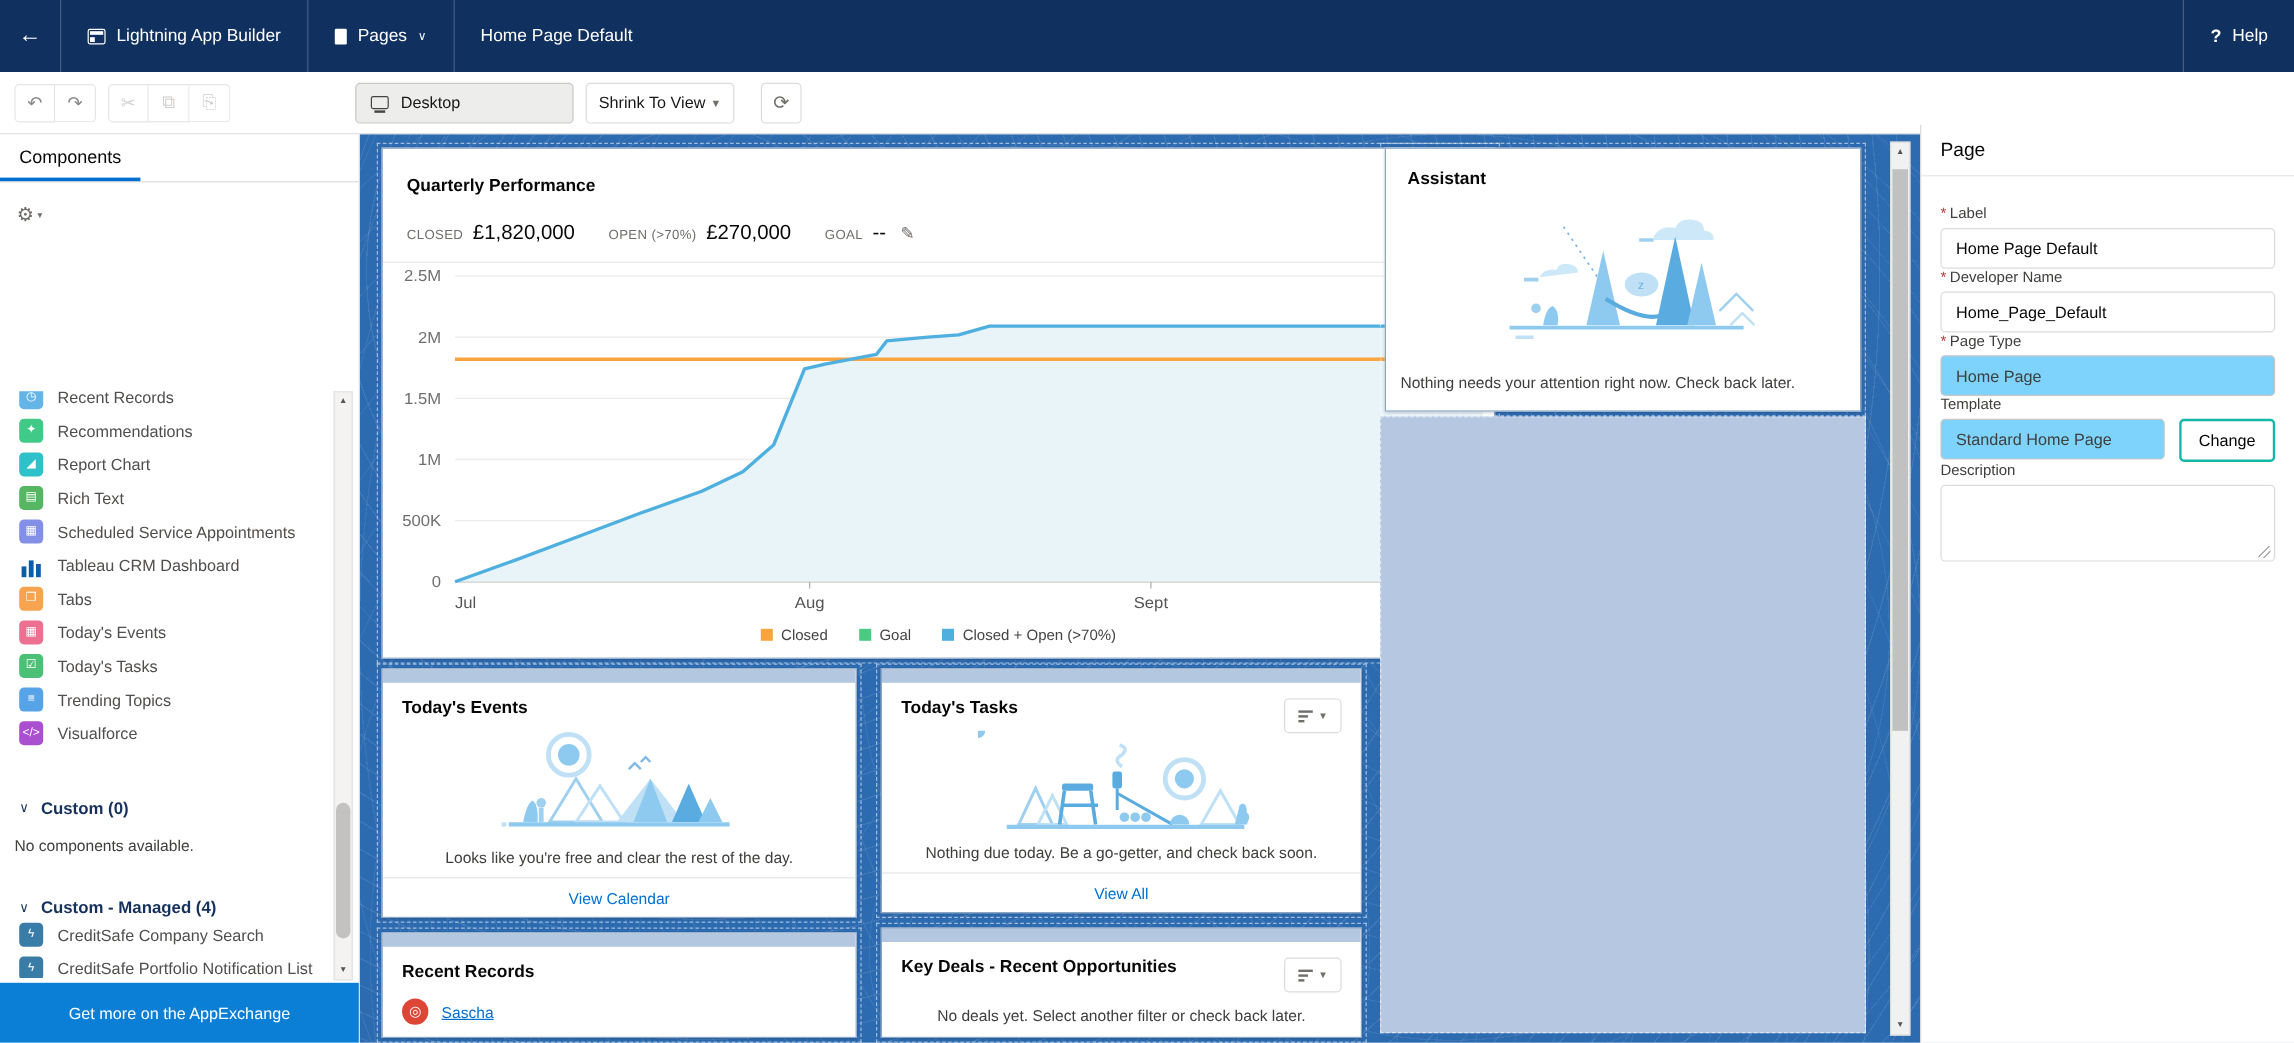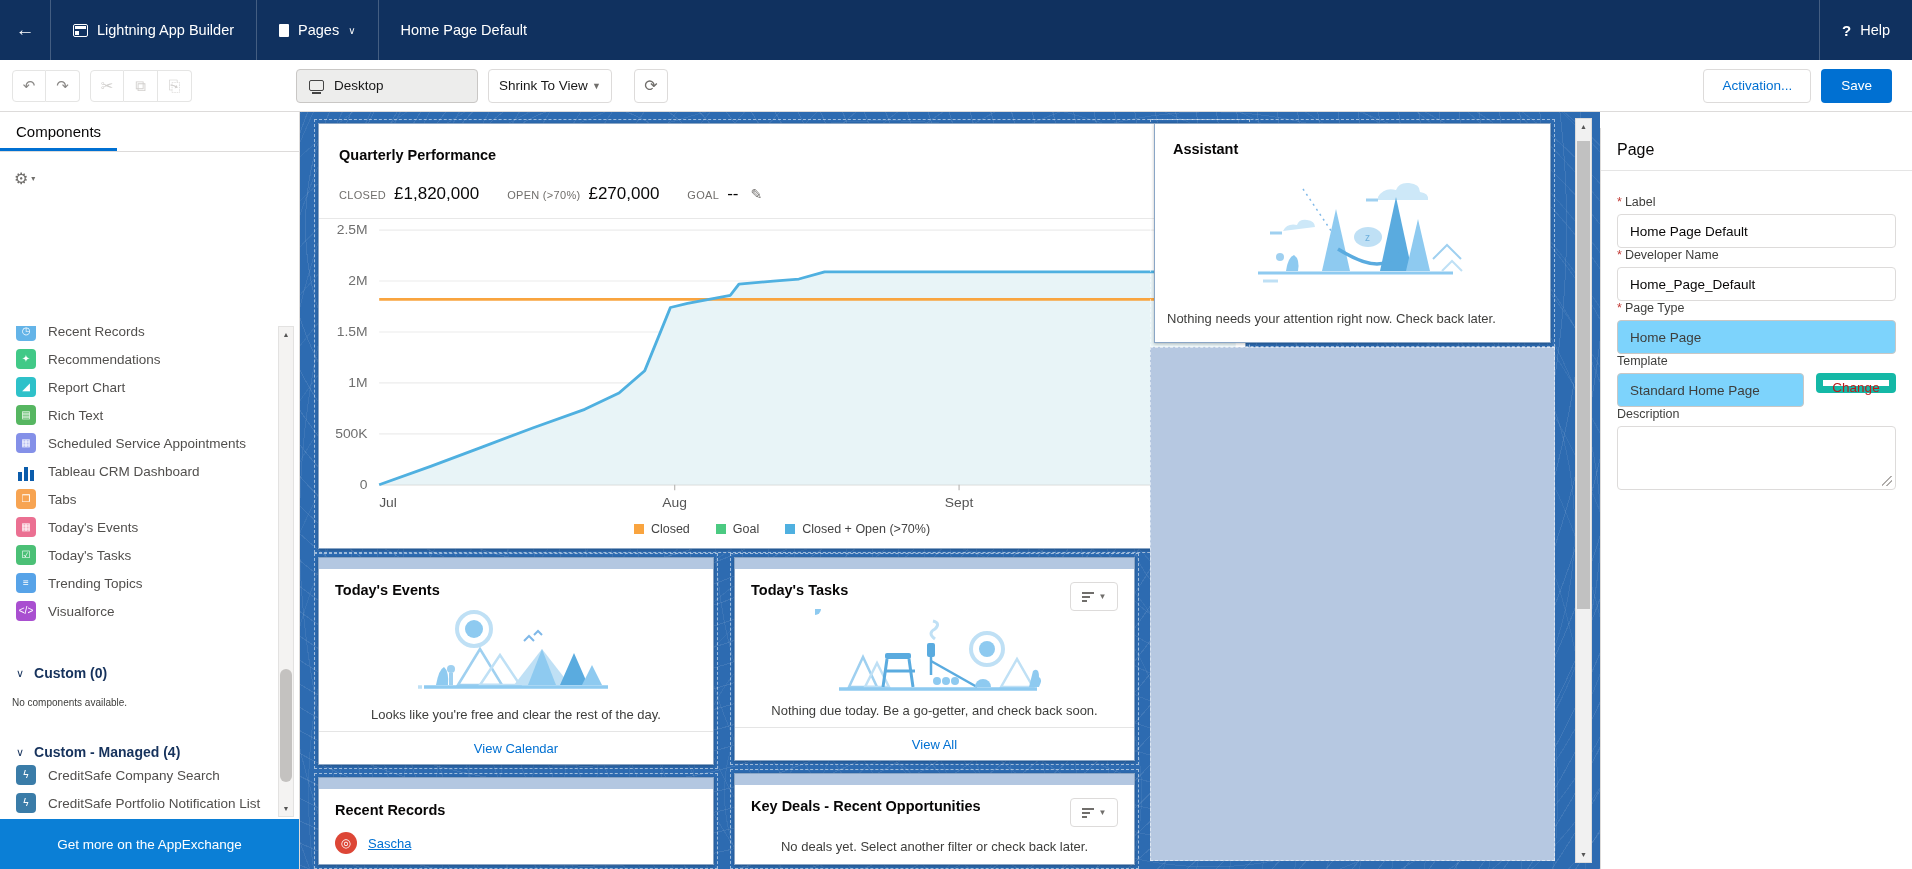--- a/index.html
+++ b/index.html
@@ -51,21 +51,21 @@
   .gear-btn .car{font-size:8px}
   .comp-scroll{position:absolute;top:214px;left:0;right:24px;bottom:54px;overflow:hidden}
   .comp-item{display:flex;align-items:center;gap:12px;height:28px;padding-left:16px;cursor:grab}
   .comp-item:first-child{margin-top:-9px}
   .comp-label{font-size:13.5px;color:#514f4d;white-space:nowrap}
   .comp-icon{width:20px;height:20px;border-radius:4px;color:#fff;font-size:10px;display:flex;align-items:center;justify-content:center;flex:none;line-height:1}
   .bars-icon{background:transparent !important;display:flex;align-items:flex-end;justify-content:center;gap:2px}
   .bars-icon i{width:4px;background:#0b5cab;display:block}
   .side-section{display:flex;align-items:center;gap:10px;margin:40px 0 0 16px;font-size:14px;font-weight:bold;color:#16325c}
   .side-section .chev{font-size:11px;font-weight:normal}
-  .side-empty{margin:16px 0 0 12px;font-size:10px;color:#3e3e3c}
+  .side-empty{margin:16px 0 0 12px;font-size:13px;color:#3e3e3c}
   .side-section.managed{margin-top:36px}
   .managed-list{margin-top:10px}
   .side-scrollbar{position:absolute;top:214px;right:5px;bottom:52px;width:16px;background:#f4f3f2;border:1px solid #e3e2e1}
   .sb-arrow{height:15px;display:flex;align-items:center;justify-content:center;font-size:7px;color:#555}
   .sb-arrow.bot{position:absolute;bottom:0;left:0;right:0}
   .sb-thumb{position:absolute;left:1px;right:1px;top:70%;height:23%;background:#c4c2c0;border-radius:7px}
   .appx-bar{position:absolute;left:0;right:0;bottom:0;height:50px;background:#0b7fd6;color:#fff;font-size:13.5px;display:flex;align-items:center;justify-content:center}
 
   
   .canvas{position:absolute;top:112px;left:300px;width:1300px;bottom:0;background-color:#2d6bb1;
@@ -116,31 +116,31 @@
   .rec-row{display:flex;align-items:center;gap:11px;margin-top:13px}
   .rec-icon{width:22px;height:22px;color:#fff;font-size:12px;display:flex;align-items:center;justify-content:center;flex:none}
   .rec-link{font-size:13px;color:#0070d2;text-decoration:underline;cursor:pointer}
   .kd-msg{text-align:center;font-size:13px;color:#3e3e3c;margin-top:12px}
 
   
   .cv-scrollbar{position:absolute;right:8px;top:6px;bottom:6px;width:17px;background:#f1f1f1;border:1px solid #dcdcdc}
   .cv-thumb{position:absolute;left:1px;right:1px;top:22px;height:63%;background:#c1c1c1}
 
   
-  .rpanel{position:absolute;top:128px;right:0;width:312px;bottom:0;background:#fff;border-left:1px solid #dddbda}
+  .rpanel{position:absolute;top:104px;right:0;width:312px;bottom:0;background:#fff;border-left:1px solid #dddbda}
   .rp-title{font-size:16px;color:#080707;padding:13px 16px 11px;border-bottom:1px solid #e5e5e5}
   .rp-form{padding:24px 16px 0}
   .field{}
   .f-label{font-size:12.5px;color:#3e3e3c;margin-bottom:5px}
   .req{color:#c23934;margin-right:3px}
   .f-input{width:100%;height:34px;border:1px solid #dddbda;border-radius:4px;padding:0 12px;font-size:13.5px;color:#080707;font-family:inherit;background:#fff}
   .f-input:disabled{background:#7dd3fc;border-color:#c9c7c5;color:#3e3e3c}
   .tmpl-row{display:flex;gap:12px;align-items:flex-start}
   .tmpl-row .f-input{flex:1}
-  .change-btn{width:80px;height:20px;border:7px solid #14b8a6;border-radius:4px;background:#fff;color:#b91c1c;font-size:13.5px}
+  .change-btn{width:80px;height:36px;border:2px solid #14b8a6;border-radius:4px;background:#fff;color:#000000;font-size:13.5px}
   .desc-wrap{position:relative}
   .desc-area{width:100%;height:64px;border:1px solid #dddbda;border-radius:4px;padding:8px 12px;font-size:13.5px;font-family:inherit;resize:none;color:#080707}
   .grip{position:absolute;right:4px;bottom:8px;width:10px;height:10px;background:
     linear-gradient(135deg,transparent 44%,#b0adab 44% 52%,transparent 52% 68%,#b0adab 68% 76%,transparent 76%)}
 </style>
 </head>
 <body>
 
 <div class="app">
 
@@ -191,28 +191,20 @@
     <div class="device-btn">
       <span class="mon"></span>
       <span>Desktop</span>
     </div>
     <div class="view-select">
       <span>Shrink To View</span>
       <span class="car">▼</span>
     </div>
     <div class="refresh-btn">
       <span>⟳</span>
-    </div>
-    <div class="tb-right">
-      <div class="activation-btn">
-        <span>Activation...</span>
-      </div>
-      <div class="save-btn">
-        <span>Save</span>
-      </div>
     </div>
   </div>
 
   <div class="sidebar">
     <div class="side-tabs">
       <span class="side-tab">Components</span>
     </div>
     <div class="search-row">
       <div class="gear-btn">
         <span>⚙</span>

